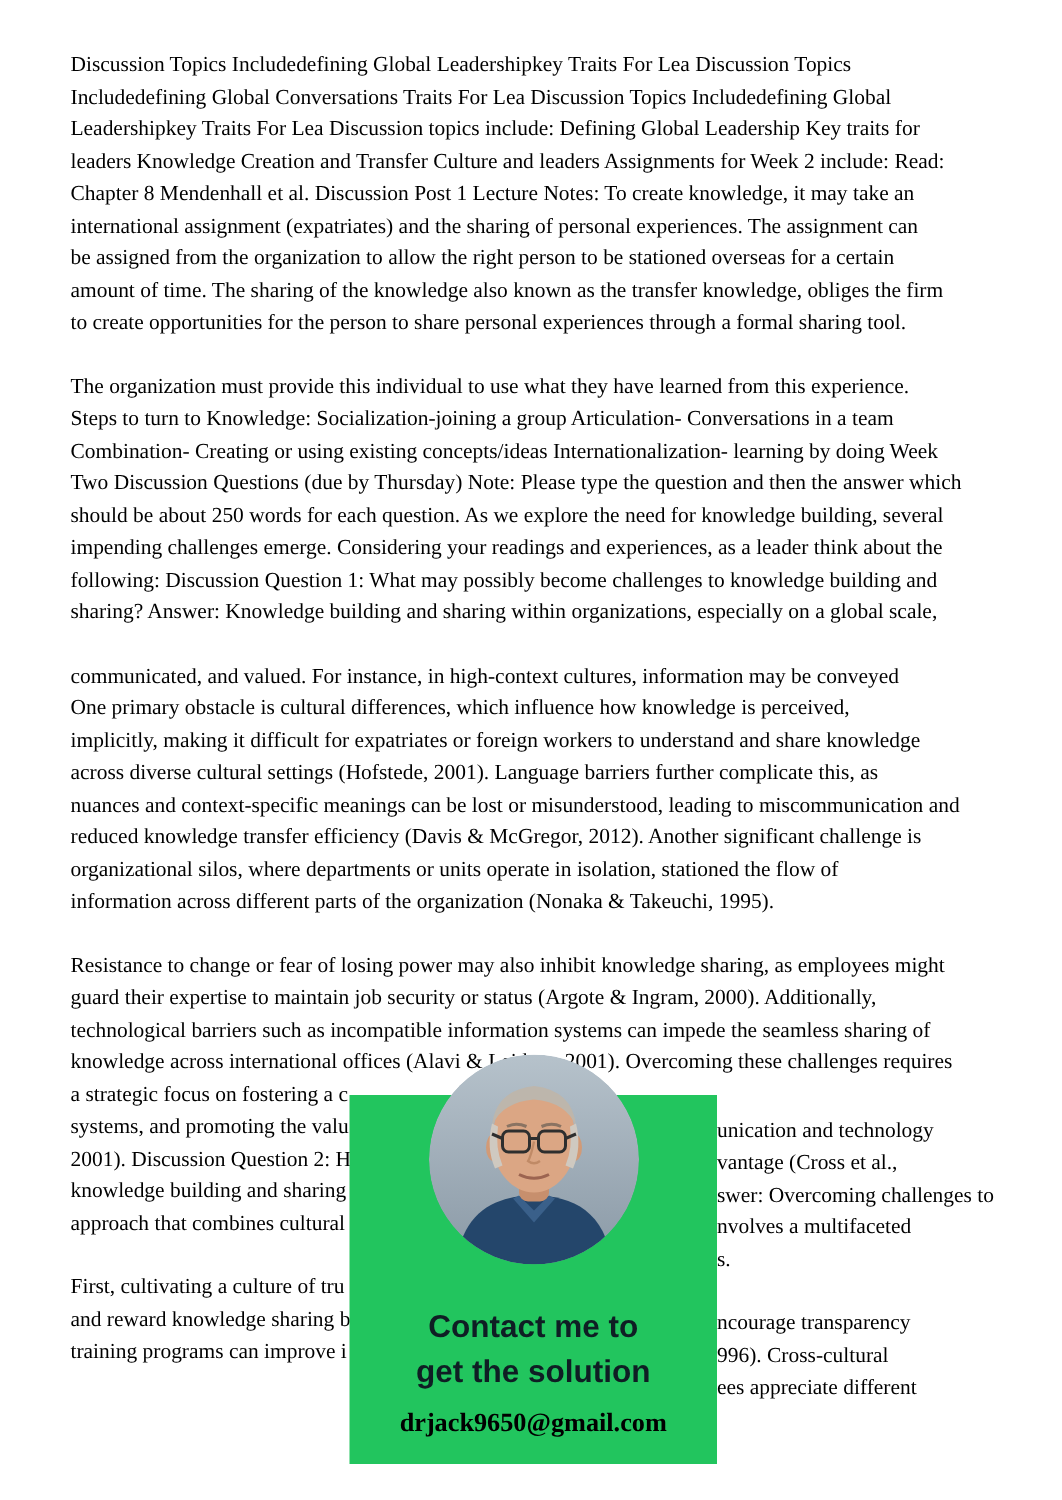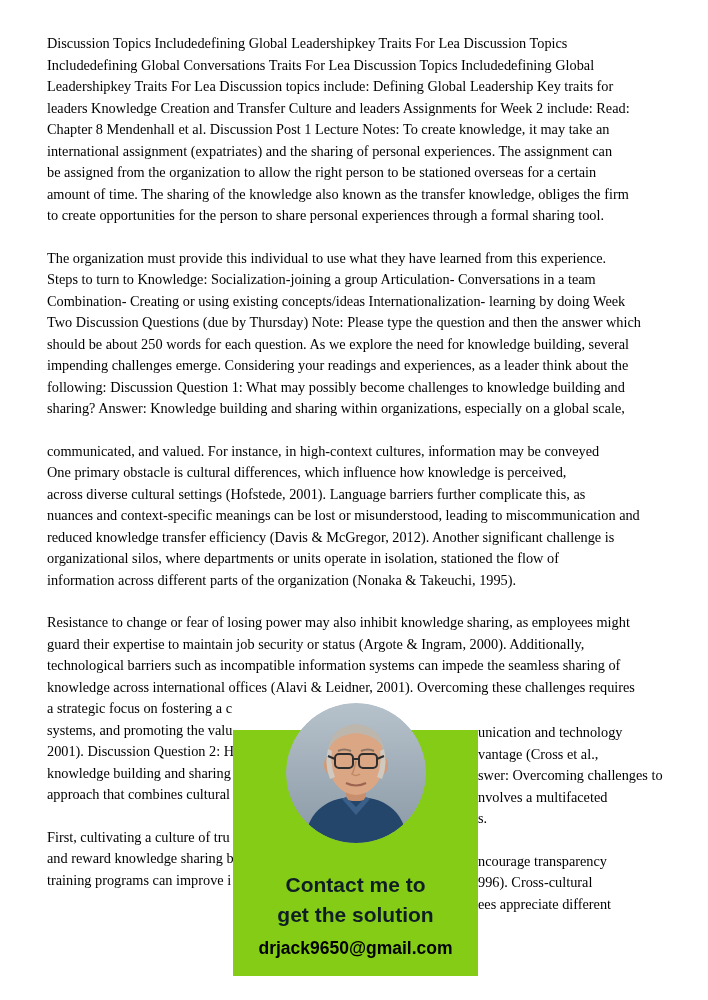--- a/index.html
+++ b/index.html
@@ -32,21 +32,21 @@
     top: 0;
     white-space: nowrap;
     margin-top: 24px;
   }
   .overlay {
     position: absolute;
     left: 233px;
     top: 730px;
     width: 245px;
     height: 246px;
-    background: #84cc16;
+    background: #22c55e;
     text-align: center;
   }
   .avatar {
     position: absolute;
     left: 50%;
     transform: translateX(-50%);
     top: -27px;
     width: 140px;
     height: 140px;
     border-radius: 50%;
@@ -62,21 +62,21 @@
     font-weight: 700;
     font-size: 21px;
     line-height: 30px;
     color: #0f1e24;
   }
   .contact-email {
     position: absolute;
     top: 206px;
     left: 0;
     width: 100%;
-    font-family: Liberation Sans, sans-serif;
+    font-family: Liberation Serif, serif;
     font-weight: 700;
     font-size: 17.5px;
     line-height: 24px;
     color: #000000;
   }
 </style>
 </head>
 <body>
 
 <div class="page">
@@ -102,20 +102,21 @@
       <div class="line">Two Discussion Questions (due by Thursday) Note: Please type the question and then the answer which</div>
       <div class="line">should be about 250 words for each question. As we explore the need for knowledge building, several</div>
       <div class="line">impending challenges emerge. Considering your readings and experiences, as a leader think about the</div>
       <div class="line">following: Discussion Question 1: What may possibly become challenges to knowledge building and</div>
       <div class="line">sharing? Answer: Knowledge building and sharing within organizations, especially on a global scale,</div>
     </div>
 
     <div class="para">
       <div class="line">communicated, and valued. For instance, in high-context cultures, information may be conveyed</div>
       <div class="line">One primary obstacle is cultural differences, which influence how knowledge is perceived,</div>
+      <div class="line">implicitly, making it difficult for expatriates or foreign workers to understand and share knowledge</div>
       <div class="line">across diverse cultural settings (Hofstede, 2001). Language barriers further complicate this, as</div>
       <div class="line">nuances and context-specific meanings can be lost or misunderstood, leading to miscommunication and</div>
       <div class="line">reduced knowledge transfer efficiency (Davis &amp; McGregor, 2012). Another significant challenge is</div>
       <div class="line">organizational silos, where departments or units operate in isolation, stationed the flow of</div>
       <div class="line">information across different parts of the organization (Nonaka &amp; Takeuchi, 1995).</div>
     </div>
 
     <div class="para">
       <div class="line">Resistance to change or fear of losing power may also inhibit knowledge sharing, as employees might</div>
       <div class="line">guard their expertise to maintain job security or status (Argote &amp; Ingram, 2000). Additionally,</div>

